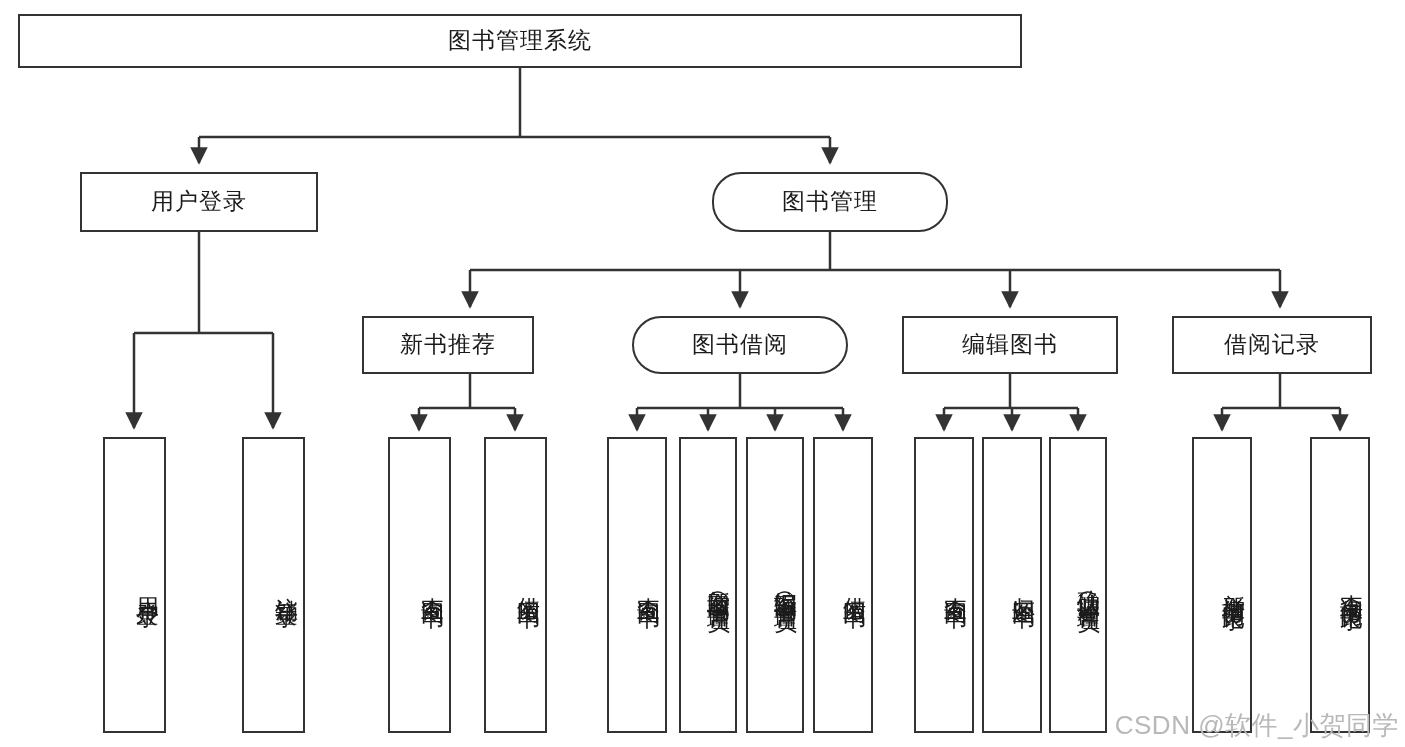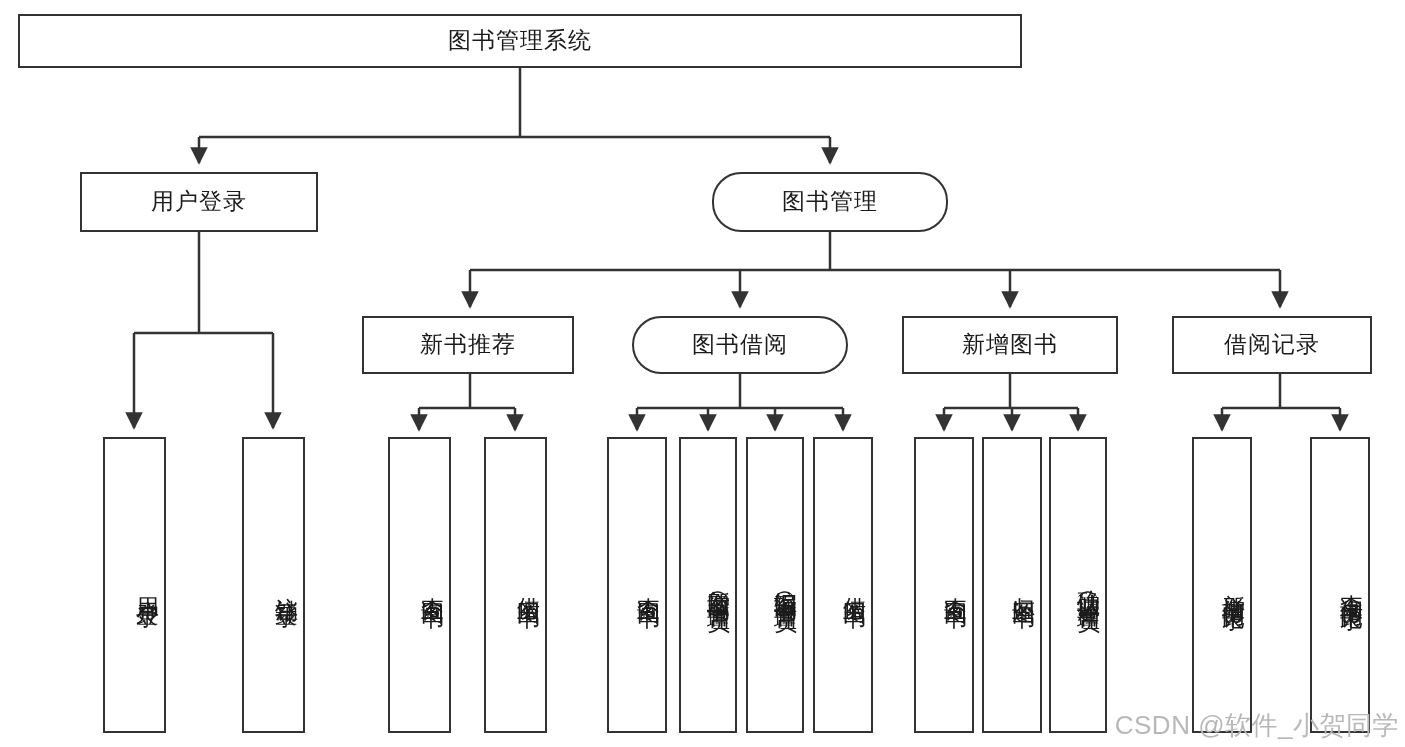--- a/index.html
+++ b/index.html
@@ -129,28 +129,28 @@
     <span class="label">图书管理系统</span>
   </div>
 
   <div class="node horiz" style="left:80px; top:172px; width:238px; height:60px;">
     <span class="label">用户登录</span>
   </div>
   <div class="node horiz" style="left:712px; top:172px; width:236px; height:60px;border-radius:29px;">
     <span class="label">图书管理</span>
   </div>
 
-  <div class="node horiz" style="left:362px; top:316px; width:212px; height:58px;">
+  <div class="node horiz" style="left:362px; top:316px; width:172px; height:58px;">
     <span class="label">新书推荐</span>
   </div>
   <div class="node horiz" style="left:632px; top:316px; width:216px; height:58px;border-radius:29px;">
     <span class="label">图书借阅</span>
   </div>
   <div class="node horiz" style="left:902px; top:316px; width:216px; height:58px;">
-    <span class="label">新增图书</span>
+    <span class="label">编辑图书</span>
   </div>
   <div class="node horiz" style="left:1172px; top:316px; width:200px; height:58px;">
     <span class="label">借阅记录</span>
   </div>
 
   <div class="node vert" style="left:103px; top:437px; width:63px; height:296px;">
     <span class="label">用户登录</span>
   </div>
   <div class="node vert" style="left:242px; top:437px; width:63px; height:296px;">
     <span class="label">注销登录</span>

